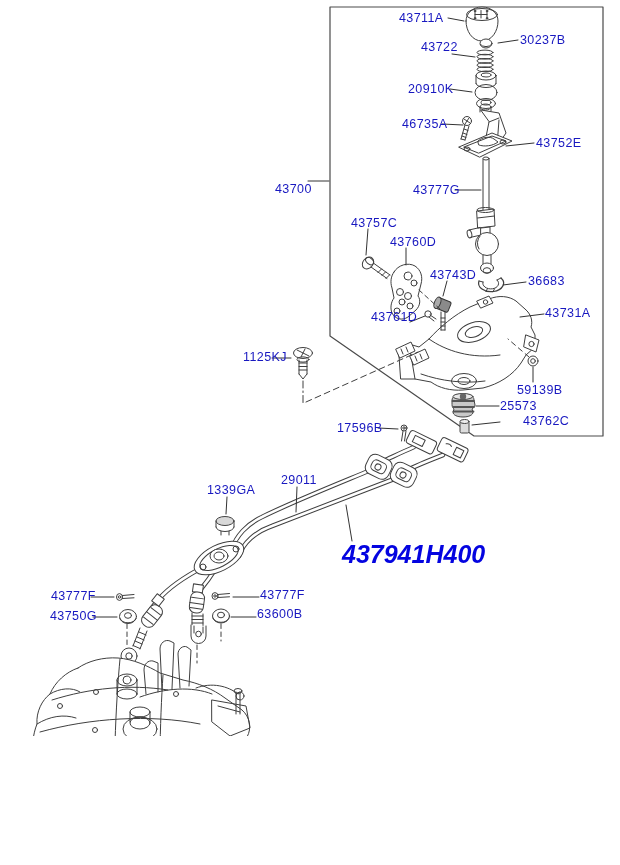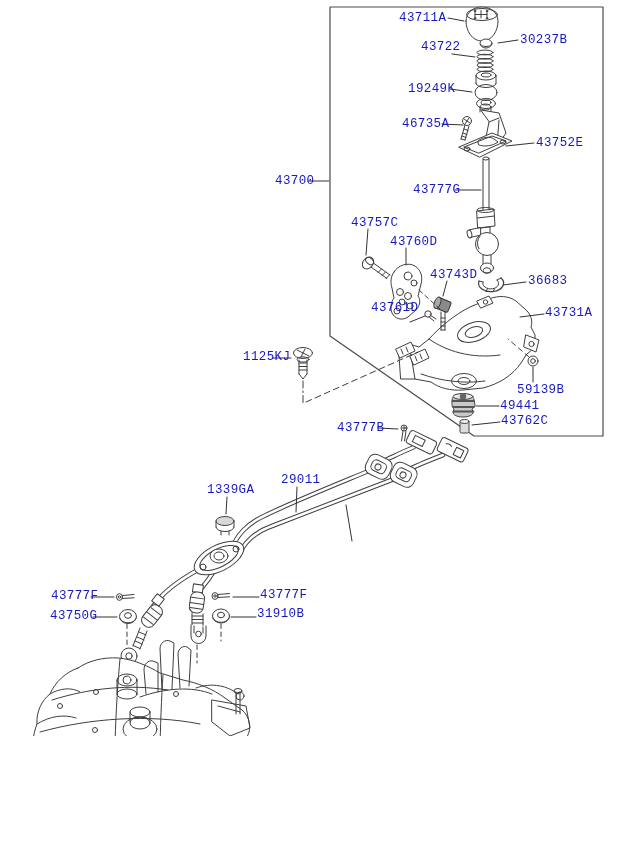--- a/index.html
+++ b/index.html
@@ -1,18 +1,18 @@
 <!DOCTYPE html>
 <html style="--label-text: #1818c0; --highlight-text: #0404e0; --line-art: #3f3f3f; --background: #ffffff;"><head>
 <meta charset="utf-8">
 <style>
   html,body{margin:0;padding:0;background:#fff;}
   .stage{
     position:relative;width:620px;height:736px;background:var(--background,#fff);
-    font-family:Liberation Mono, monospace;overflow:hidden;
+    font-family:Liberation Sans, sans-serif;overflow:hidden;
   }
   .stage svg{position:absolute;left:0;top:0;}
   .lbl{
     position:absolute;font-size:12.5px;letter-spacing:.4px;
     color:var(--label-text,#1818c0);white-space:nowrap;cursor:pointer;
     line-height:14px;
   }
   .big-part{
     position:absolute;font-size:25px;font-weight:bold;font-style:italic;
     color:var(--highlight-text,#0404e0);white-space:nowrap;cursor:pointer;
@@ -384,37 +384,38 @@
     <line x1="93" y1="617" x2="117" y2="617"></line>
     <line x1="259" y1="597" x2="233" y2="597"></line>
     <line x1="256" y1="617" x2="231" y2="617"></line>
     <line x1="352" y1="541" x2="346" y2="505"></line>
   </g>
 </svg>
 
 <div class="lbl" style="left:399px;top:11px">43711A</div>
 <div class="lbl" style="left:520px;top:33px">30237B</div>
 <div class="lbl" style="left:421px;top:40px">43722</div>
-<div class="lbl" style="left:408px;top:82px">19249K</div>
+<div class="lbl" style="left:408px;top:82px">20910K</div>
 <div class="lbl" style="left:402px;top:117px">46735A</div>
 <div class="lbl" style="left:536px;top:136px">43752E</div>
-<div class="lbl" style="left:275px;top:174px">43700</div>
+<div class="lbl" style="left:275px;top:182px">43700</div>
 <div class="lbl" style="left:413px;top:183px">43777G</div>
 <div class="lbl" style="left:351px;top:216px">43757C</div>
 <div class="lbl" style="left:390px;top:235px">43760D</div>
 <div class="lbl" style="left:430px;top:268px">43743D</div>
 <div class="lbl" style="left:528px;top:274px">36683</div>
 <div class="lbl" style="left:545px;top:306px">43731A</div>
-<div class="lbl" style="left:371px;top:301px">43761D</div>
+<div class="lbl" style="left:371px;top:310px">43761D</div>
 <div class="lbl" style="left:243px;top:350px">1125KJ</div>
 <div class="lbl" style="left:517px;top:383px">59139B</div>
-<div class="lbl" style="left:500px;top:399px">49441</div>
-<div class="lbl" style="left:501px;top:414px">43762C</div>
-<div class="lbl" style="left:337px;top:421px">43777B</div>
+<div class="lbl" style="left:500px;top:399px">25573</div>
+<div class="lbl" style="left:523px;top:414px">43762C</div>
+<div class="lbl" style="left:337px;top:421px">17596B</div>
 <div class="lbl" style="left:281px;top:473px">29011</div>
 <div class="lbl" style="left:207px;top:483px">1339GA</div>
 <div class="lbl" style="left:51px;top:589px">43777F</div>
 <div class="lbl" style="left:50px;top:609px">43750G</div>
 <div class="lbl" style="left:260px;top:588px">43777F</div>
-<div class="lbl" style="left:257px;top:607px">31910B</div>
-
+<div class="lbl" style="left:257px;top:607px">63600B</div>
+
+<div class="big-part" style="left:342px;top:541px">437941H400</div>
 
 </div>
 
 </body></html>

